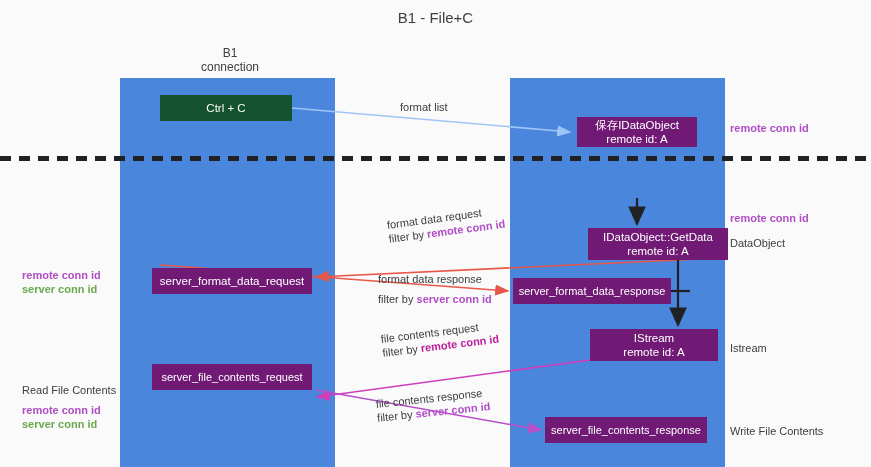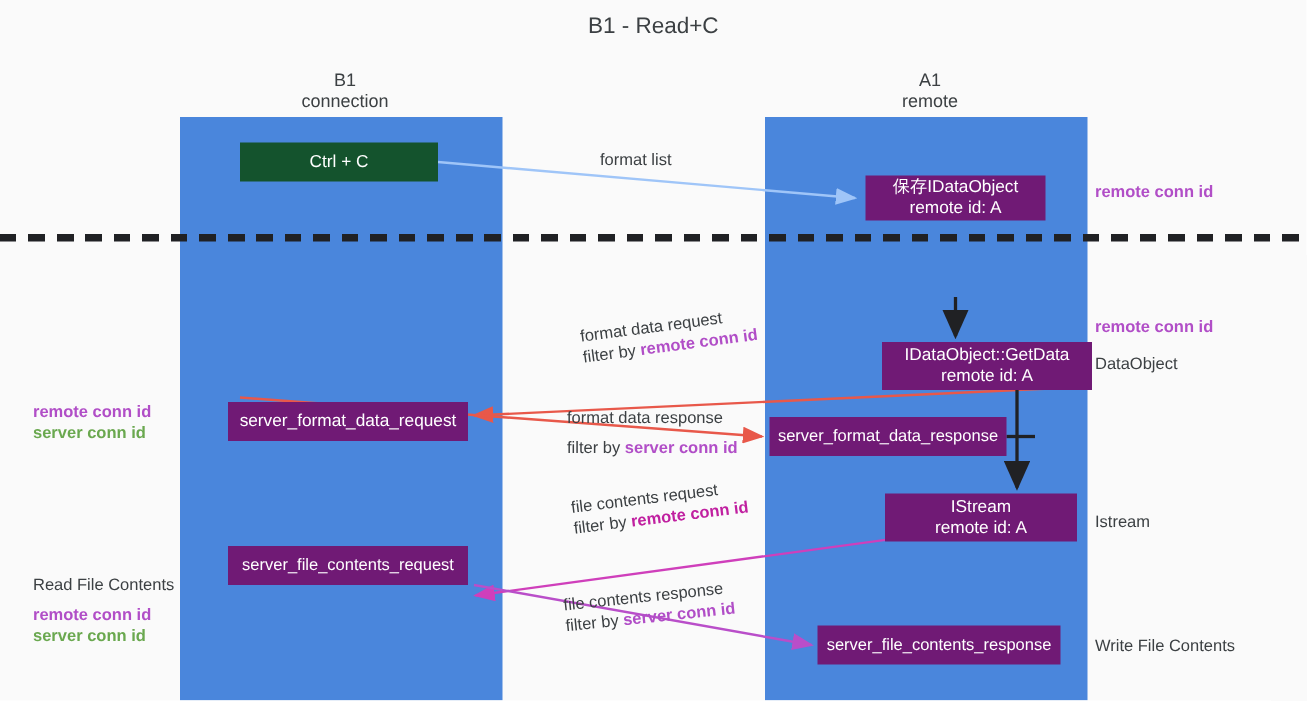--- a/index.html
+++ b/index.html
@@ -122,33 +122,29 @@
     z-index: 7;
     background-image: repeating-linear-gradient(to right, #202124 0 11px, rgba(0,0,0,0) 11px 19px);
   }
 </style>
 </head>
 <body>
 
 <div id="canvas">
 
   <div id="title">
-    <span>B1 - Read+C</span>
+    <span>B1 - File+C</span>
   </div>
 
   <div class="lane" id="lane-b1"></div>
   <div class="lane" id="lane-a1"></div>
 
   <div class="lane-header" id="hdr-b1">
     <span>B1</span>
     <span class="sub">connection</span>
-  </div>
-  <div class="lane-header" id="hdr-a1">
-    <span>A1</span>
-    <span class="sub">remote</span>
   </div>
 
   <svg id="svg-layer">
     <defs>
       <marker id="ah-blue" markerWidth="9" markerHeight="7" refX="8" refY="3.5" orient="auto">
         <polygon points="0 0, 9 3.5, 0 7" fill="#9fc5f8"></polygon>
       </marker>
       <marker id="ah-red" markerWidth="9" markerHeight="7" refX="8" refY="3.5" orient="auto">
         <polygon points="0 0, 9 3.5, 0 7" fill="#e8584a"></polygon>
       </marker>

